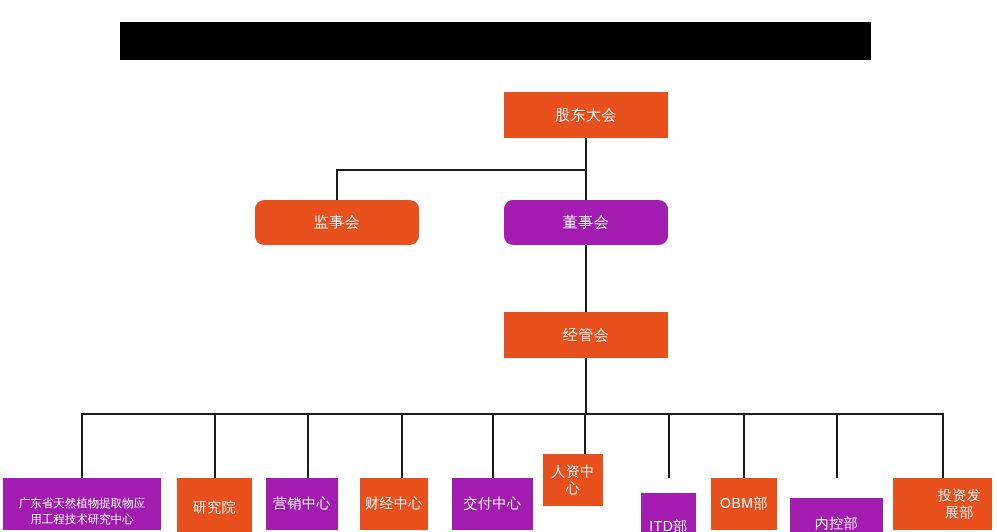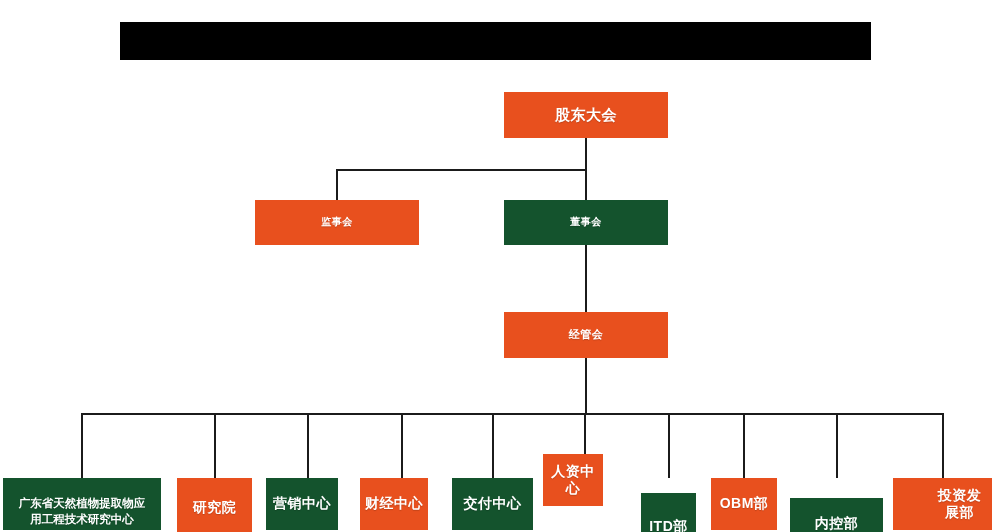--- a/index.html
+++ b/index.html
@@ -23,31 +23,31 @@
     background: #000000;
   }
   .node {
     position: absolute;
     box-sizing: border-box;
     display: flex;
     align-items: center;
     justify-content: center;
     text-align: center;
     color: #ffffff;
-    font-weight: bold;
+    font-weight: normal;
     line-height: 1.25;
     letter-spacing: 0.5px;
     text-shadow: 0 1px 1px rgba(0,0,0,0.18);
     padding: 2px 4px;
   }
   .node.dark  { background: #E8501E; }
-  .node.light { background: #14532d; }
+  .node.light { background: #a21caf; }
   .node.lvl1 { font-size: 15px; }
-  .node.lvl2 { font-size: 10px; }
-  .node.lvl3 { font-size: 11px; }
+  .node.lvl2 { font-size: 15px; border-radius: 9px; }
+  .node.lvl3 { font-size: 15px; }
   .node.leaf { font-size: 14px; }
   .node.leaf.small { font-size: 11.5px; letter-spacing: 0px; line-height: 1.45; }
   .conn {
     position: absolute;
     background: #1b1b1b;
   }
   .conn.v { width: 2px; }
   .conn.h { height: 2px; }
 </style>
 </head>

